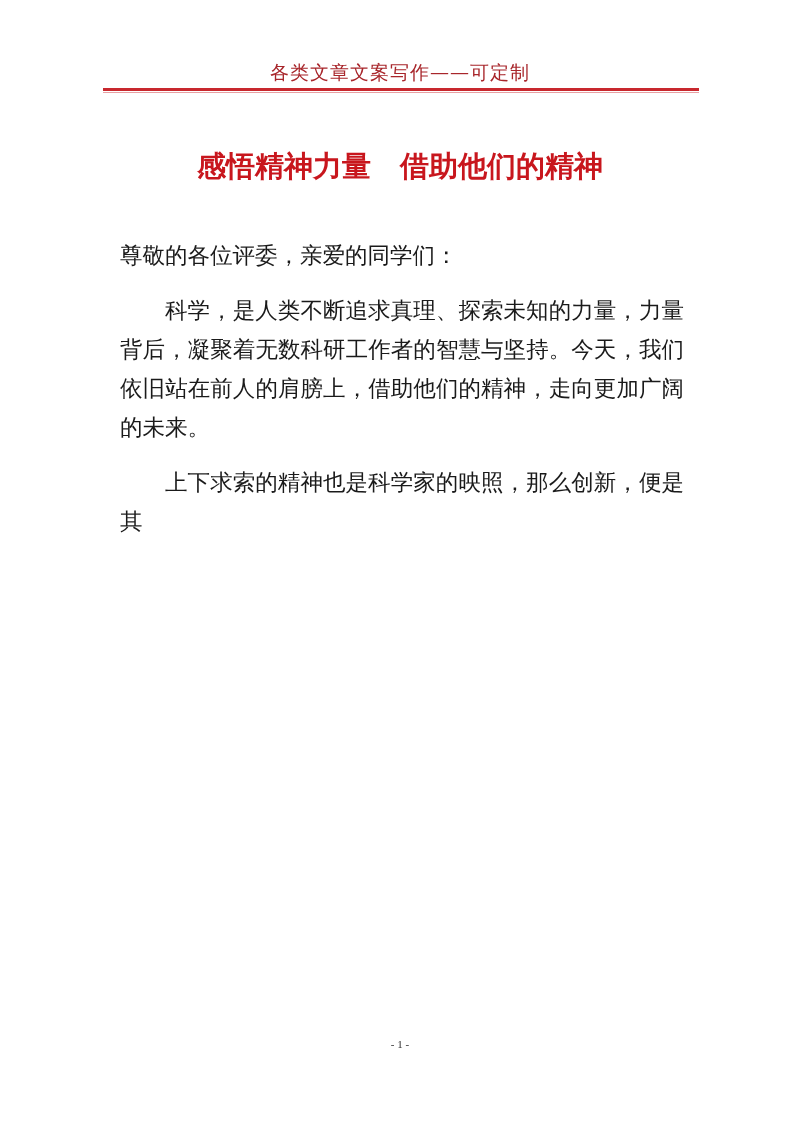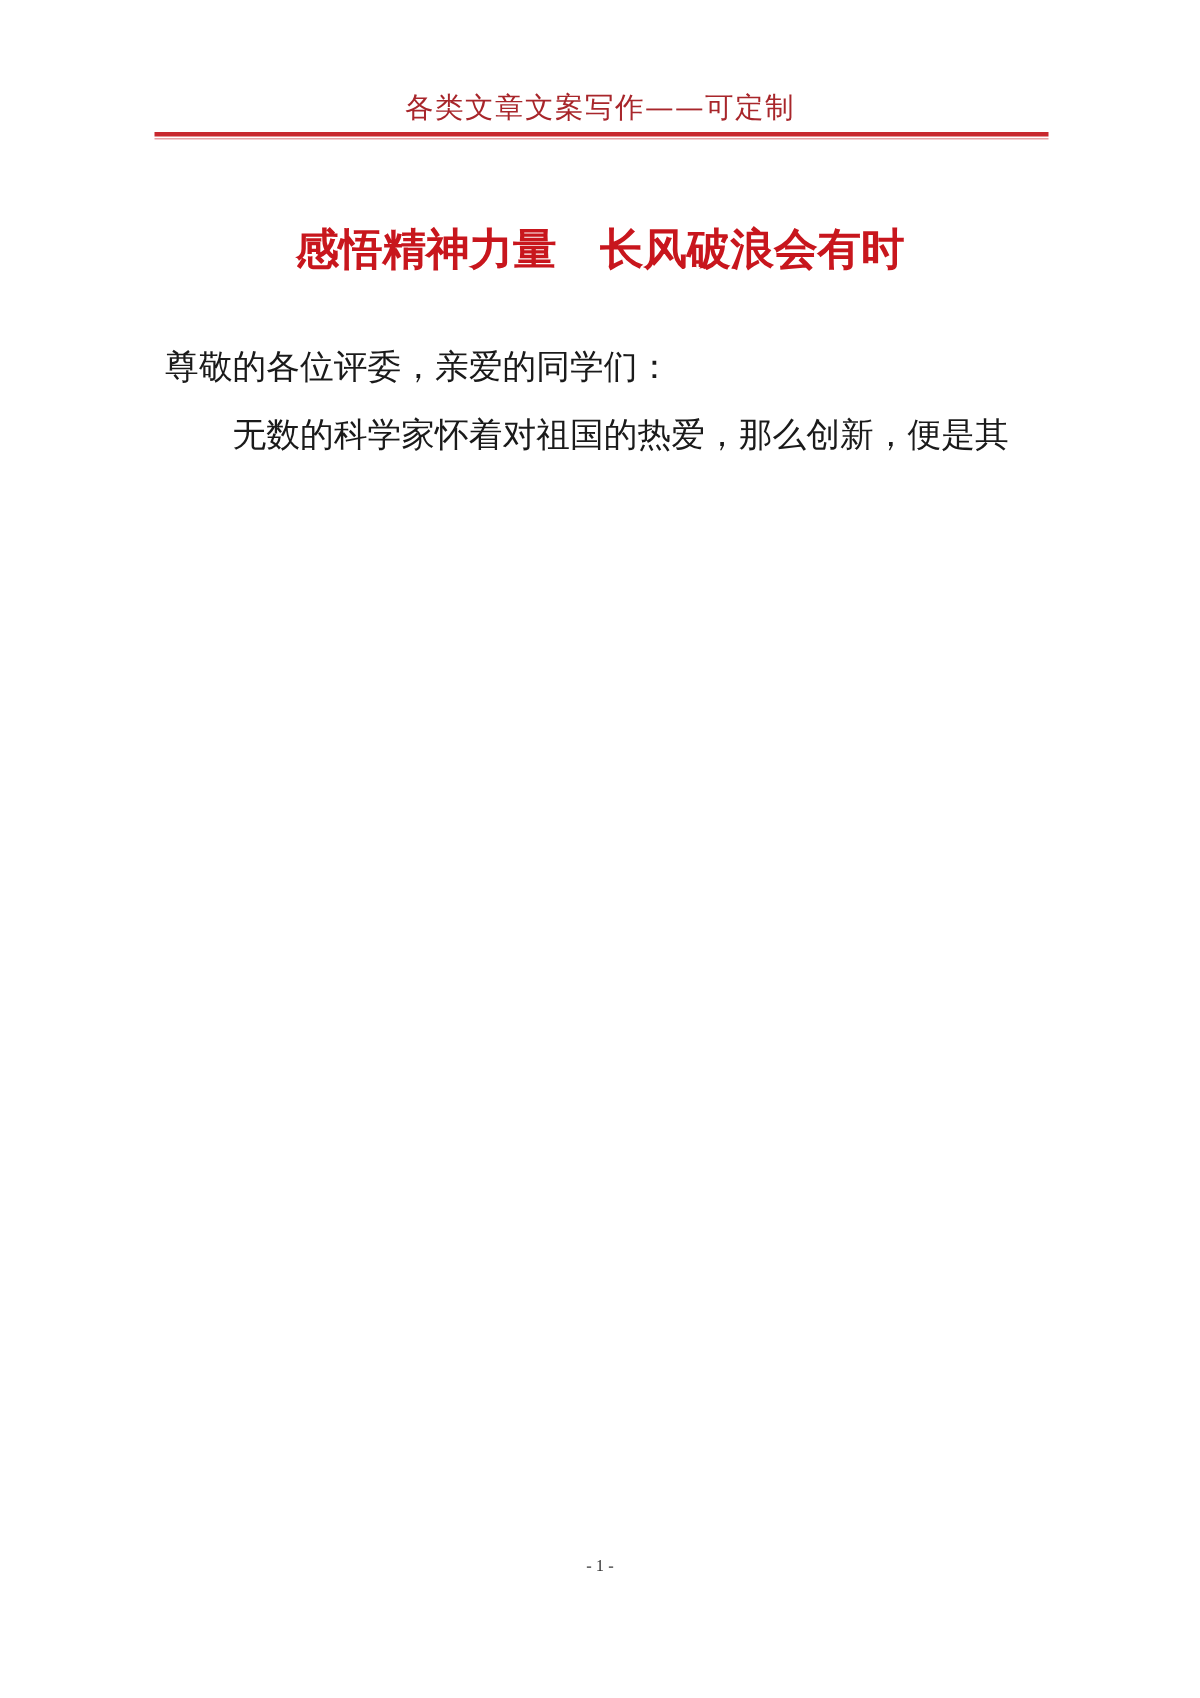--- a/index.html
+++ b/index.html
@@ -67,21 +67,21 @@
       left: 104px;
       width: 596px;
       top: 220px;
       font-size: 22.5px;
       line-height: 39px;
       color: #1a1a1a;
       font-family: "DejaVu Sans", "Liberation Sans", sans-serif;
       text-align: justify;
     }
     .body p {
-      margin: 6px;
+      margin: 16px;
       padding: 0;
     }
     .body p.indent {
       text-indent: 45px;
     }
     .page-number {
       position: absolute;
       left: 0;
       width: 800px;
       top: 1038px;
@@ -92,21 +92,22 @@
     }
   </style>
 </head>
 <body>
 
 <div class="page">
   <div class="header-text">各类文章文案写作——可定制</div>
   <div class="header-rule"></div>
   <div class="header-rule-thin"></div>
 
-  <div class="title">感悟精神力量　长风破浪会有时</div>
+  <div class="title">感悟精神力量　借助他们的精神</div>
 
   <div class="body">
     <p>尊敬的各位评委，亲爱的同学们：</p>
-    <p class="indent">无数的科学家怀着对祖国的热爱，那么创新，便是其</p>
+    <p class="indent">科学，是人类不断追求真理、探索未知的力量，力量背后，凝聚着无数科研工作者的智慧与坚持。今天，我们依旧站在前人的肩膀上，借助他们的精神，走向更加广阔的未来。</p>
+    <p class="indent">上下求索的精神也是科学家的映照，那么创新，便是其</p>
   </div>
 
   <div class="page-number">- 1 -</div>
 </div>
 
 </body></html>

